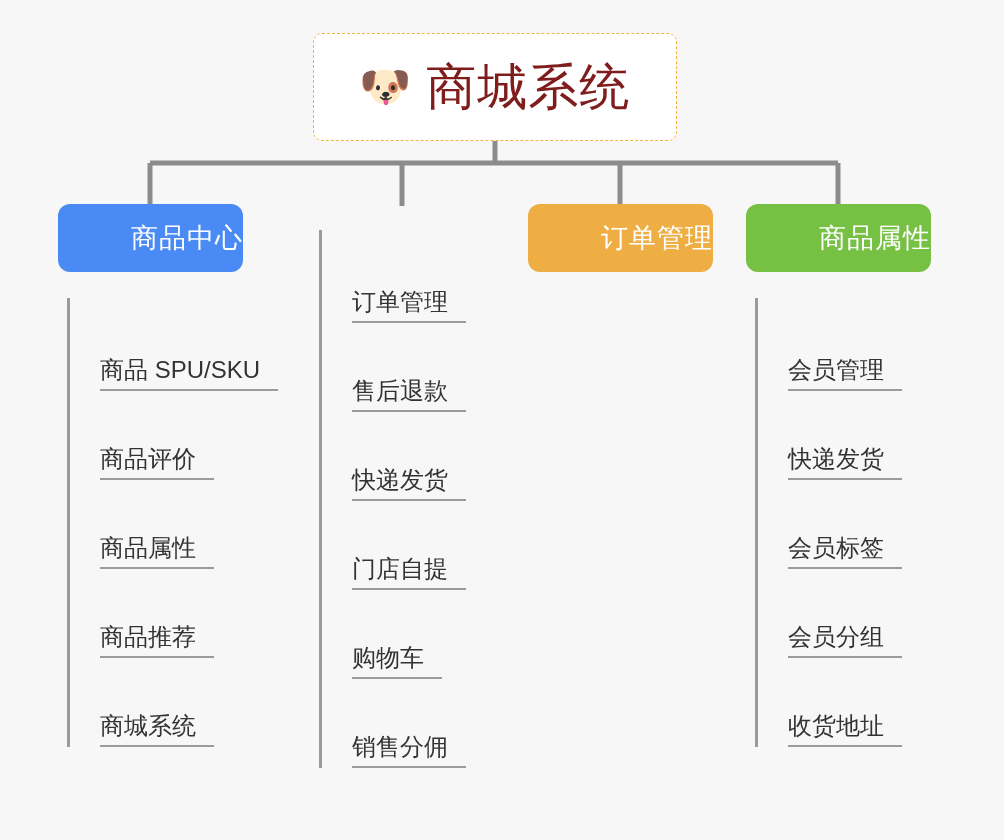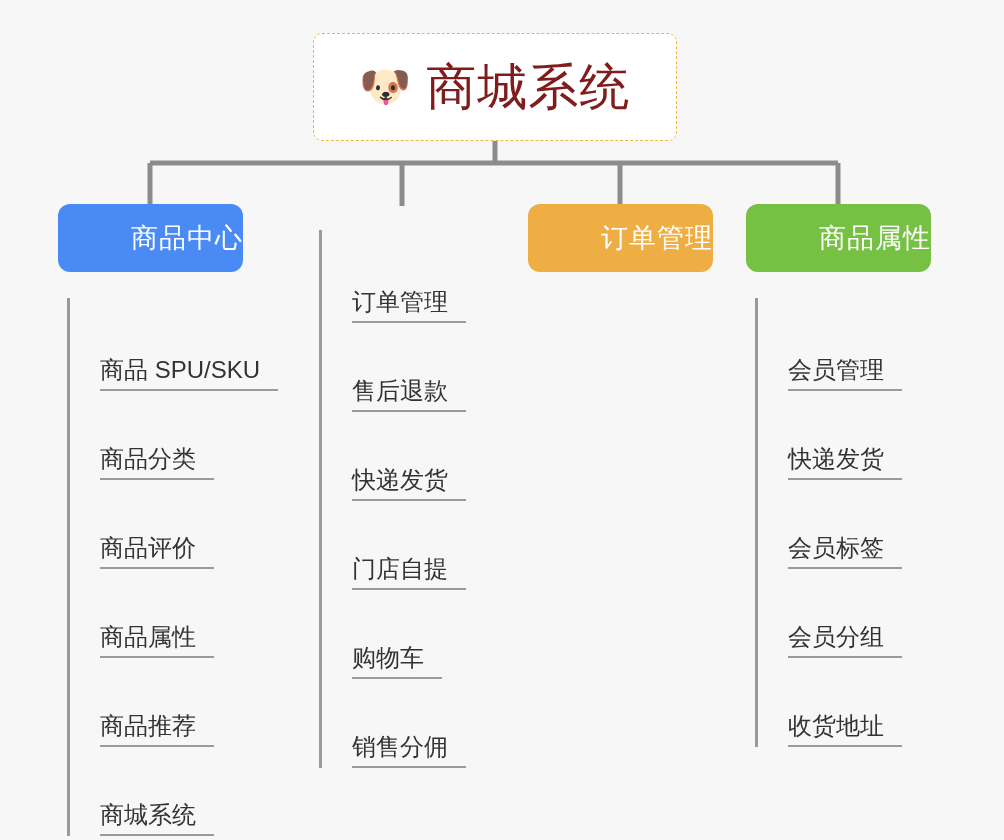--- a/index.html
+++ b/index.html
@@ -124,23 +124,20 @@
 
   <div class="column" style="left:58px; width:185px;">
     <div class="cat-box" style="background:#4a8af4;">
       <span>商品中心</span>
     </div>
     <div class="leaf-list">
       <div class="leaf-item">
         <span class="leaf-label">商品 SPU/SKU</span>
       </div>
       <div class="leaf-item">
-        <span class="leaf-label">商品分类</span>
-      </div>
-      <div class="leaf-item">
         <span class="leaf-label">商品评价</span>
       </div>
       <div class="leaf-item">
         <span class="leaf-label">商品属性</span>
       </div>
       <div class="leaf-item">
         <span class="leaf-label">商品推荐</span>
       </div>
       <div class="leaf-item">
         <span class="leaf-label">商城系统</span>

